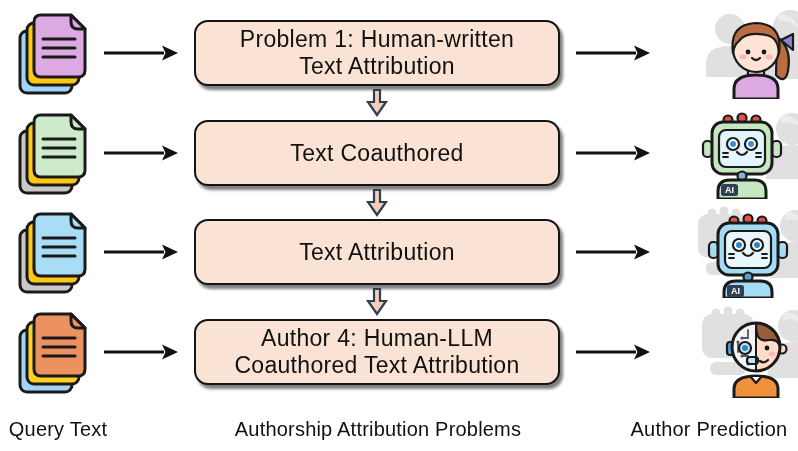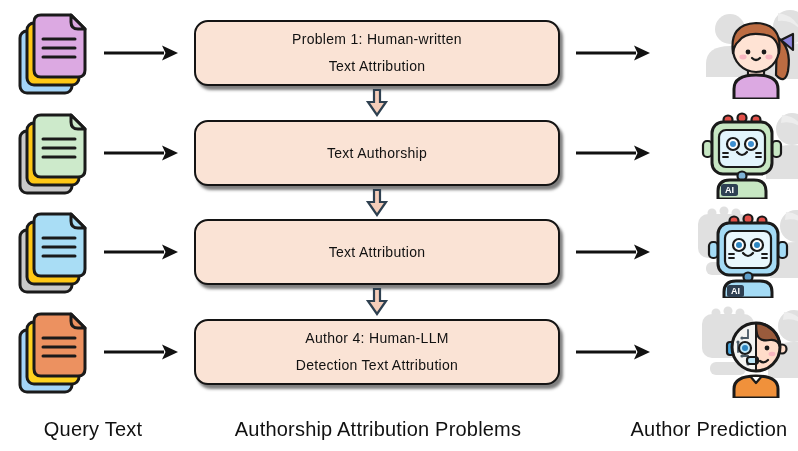--- a/index.html
+++ b/index.html
@@ -21,21 +21,21 @@
   .harrow path { fill:#111111; }
 
   .pbox {
     position:absolute; left:194px; top:15px; width:366px; height:66px;
     background:#FAE3D5; border:2.5px solid #141414; border-radius:14px;
     box-shadow:3px 4px 3px rgba(40,40,40,0.6);
     display:flex; flex-direction:column; align-items:center; justify-content:center;
     box-sizing:border-box;
   }
   .pbox div {
-    font-size:14px; line-height:27px; color:#111111; letter-spacing:0.3px;
+    font-size:23px; line-height:27px; color:#111111; letter-spacing:0.3px;
     text-align:center; white-space:nowrap;
   }
 
   .avatar { position:absolute; left:690px; top:0px; width:136px; height:94px; }
   .avatar svg { width:100%; height:100%; }
   .sil { fill:#E0E0E0; }
   .sil2 { fill:#EDEDED; }
   .ol { stroke:#1a1a1a; stroke-width:2.2; stroke-linejoin:round; }
   .ol3 { stroke:#1a1a1a; stroke-width:3; stroke-linejoin:round; }
   .stroke-only { fill:none; stroke:#1a1a1a; stroke-width:2.2; stroke-linecap:round; }
@@ -44,21 +44,21 @@
   .ai-badge-text { font-family:"Liberation Sans", sans-serif; font-size:9px; font-weight:bold; fill:#ffffff; }
 
   .vconn { position:absolute; left:365px; width:24px; height:30px; }
   .vconn svg { width:100%; height:100%; }
   .vconn path { fill:#F5CDB9; stroke:#2E4050; stroke-width:2.2; stroke-linejoin:miter; }
 
   .caption {
     position:absolute; top:418px; font-size:20px; color:#111111;
     text-align:center; letter-spacing:0.2px; white-space:nowrap;
   }
-  .cap-left { left:0px; width:116px;padding-left:35px; }
+  .cap-left { left:0px; width:116px; }
   .cap-mid { left:195px; width:366px; }
   .cap-right { left:620px; width:178px; }
 </style>
 </head>
 <body>
 
 <div class="stage">
 
   <div class="row" style="top:5px">
     <div class="docstack">
@@ -128,21 +128,21 @@
           </g>
       </svg>
     </div>
     <div class="harrow h1">
       <svg viewBox="0 0 78 20">
           <line x1="2" y1="10" x2="62" y2="10"></line>
           <path d="M60,2.5 L76,10 L60,17.5 L63.5,10 Z"></path>
         </svg>
     </div>
     <div class="pbox">
-      <div>Text Authorship</div>
+      <div>Text Coauthored</div>
     </div>
     <div class="harrow h2">
       <svg viewBox="0 0 78 20">
           <line x1="2" y1="10" x2="62" y2="10"></line>
           <path d="M60,2.5 L76,10 L60,17.5 L63.5,10 Z"></path>
         </svg>
     </div>
     <div class="avatar">
       <svg viewBox="0 0 136 94">
         <g class="sil">
@@ -254,21 +254,21 @@
       </svg>
     </div>
     <div class="harrow h1">
       <svg viewBox="0 0 78 20">
           <line x1="2" y1="10" x2="62" y2="10"></line>
           <path d="M60,2.5 L76,10 L60,17.5 L63.5,10 Z"></path>
         </svg>
     </div>
     <div class="pbox">
       <div>Author 4: Human-LLM</div>
-      <div>Detection Text Attribution</div>
+      <div>Coauthored Text Attribution</div>
     </div>
     <div class="harrow h2">
       <svg viewBox="0 0 78 20">
           <line x1="2" y1="10" x2="62" y2="10"></line>
           <path d="M60,2.5 L76,10 L60,17.5 L63.5,10 Z"></path>
         </svg>
     </div>
     <div class="avatar">
       <svg viewBox="0 0 136 94">
         <g class="sil">

